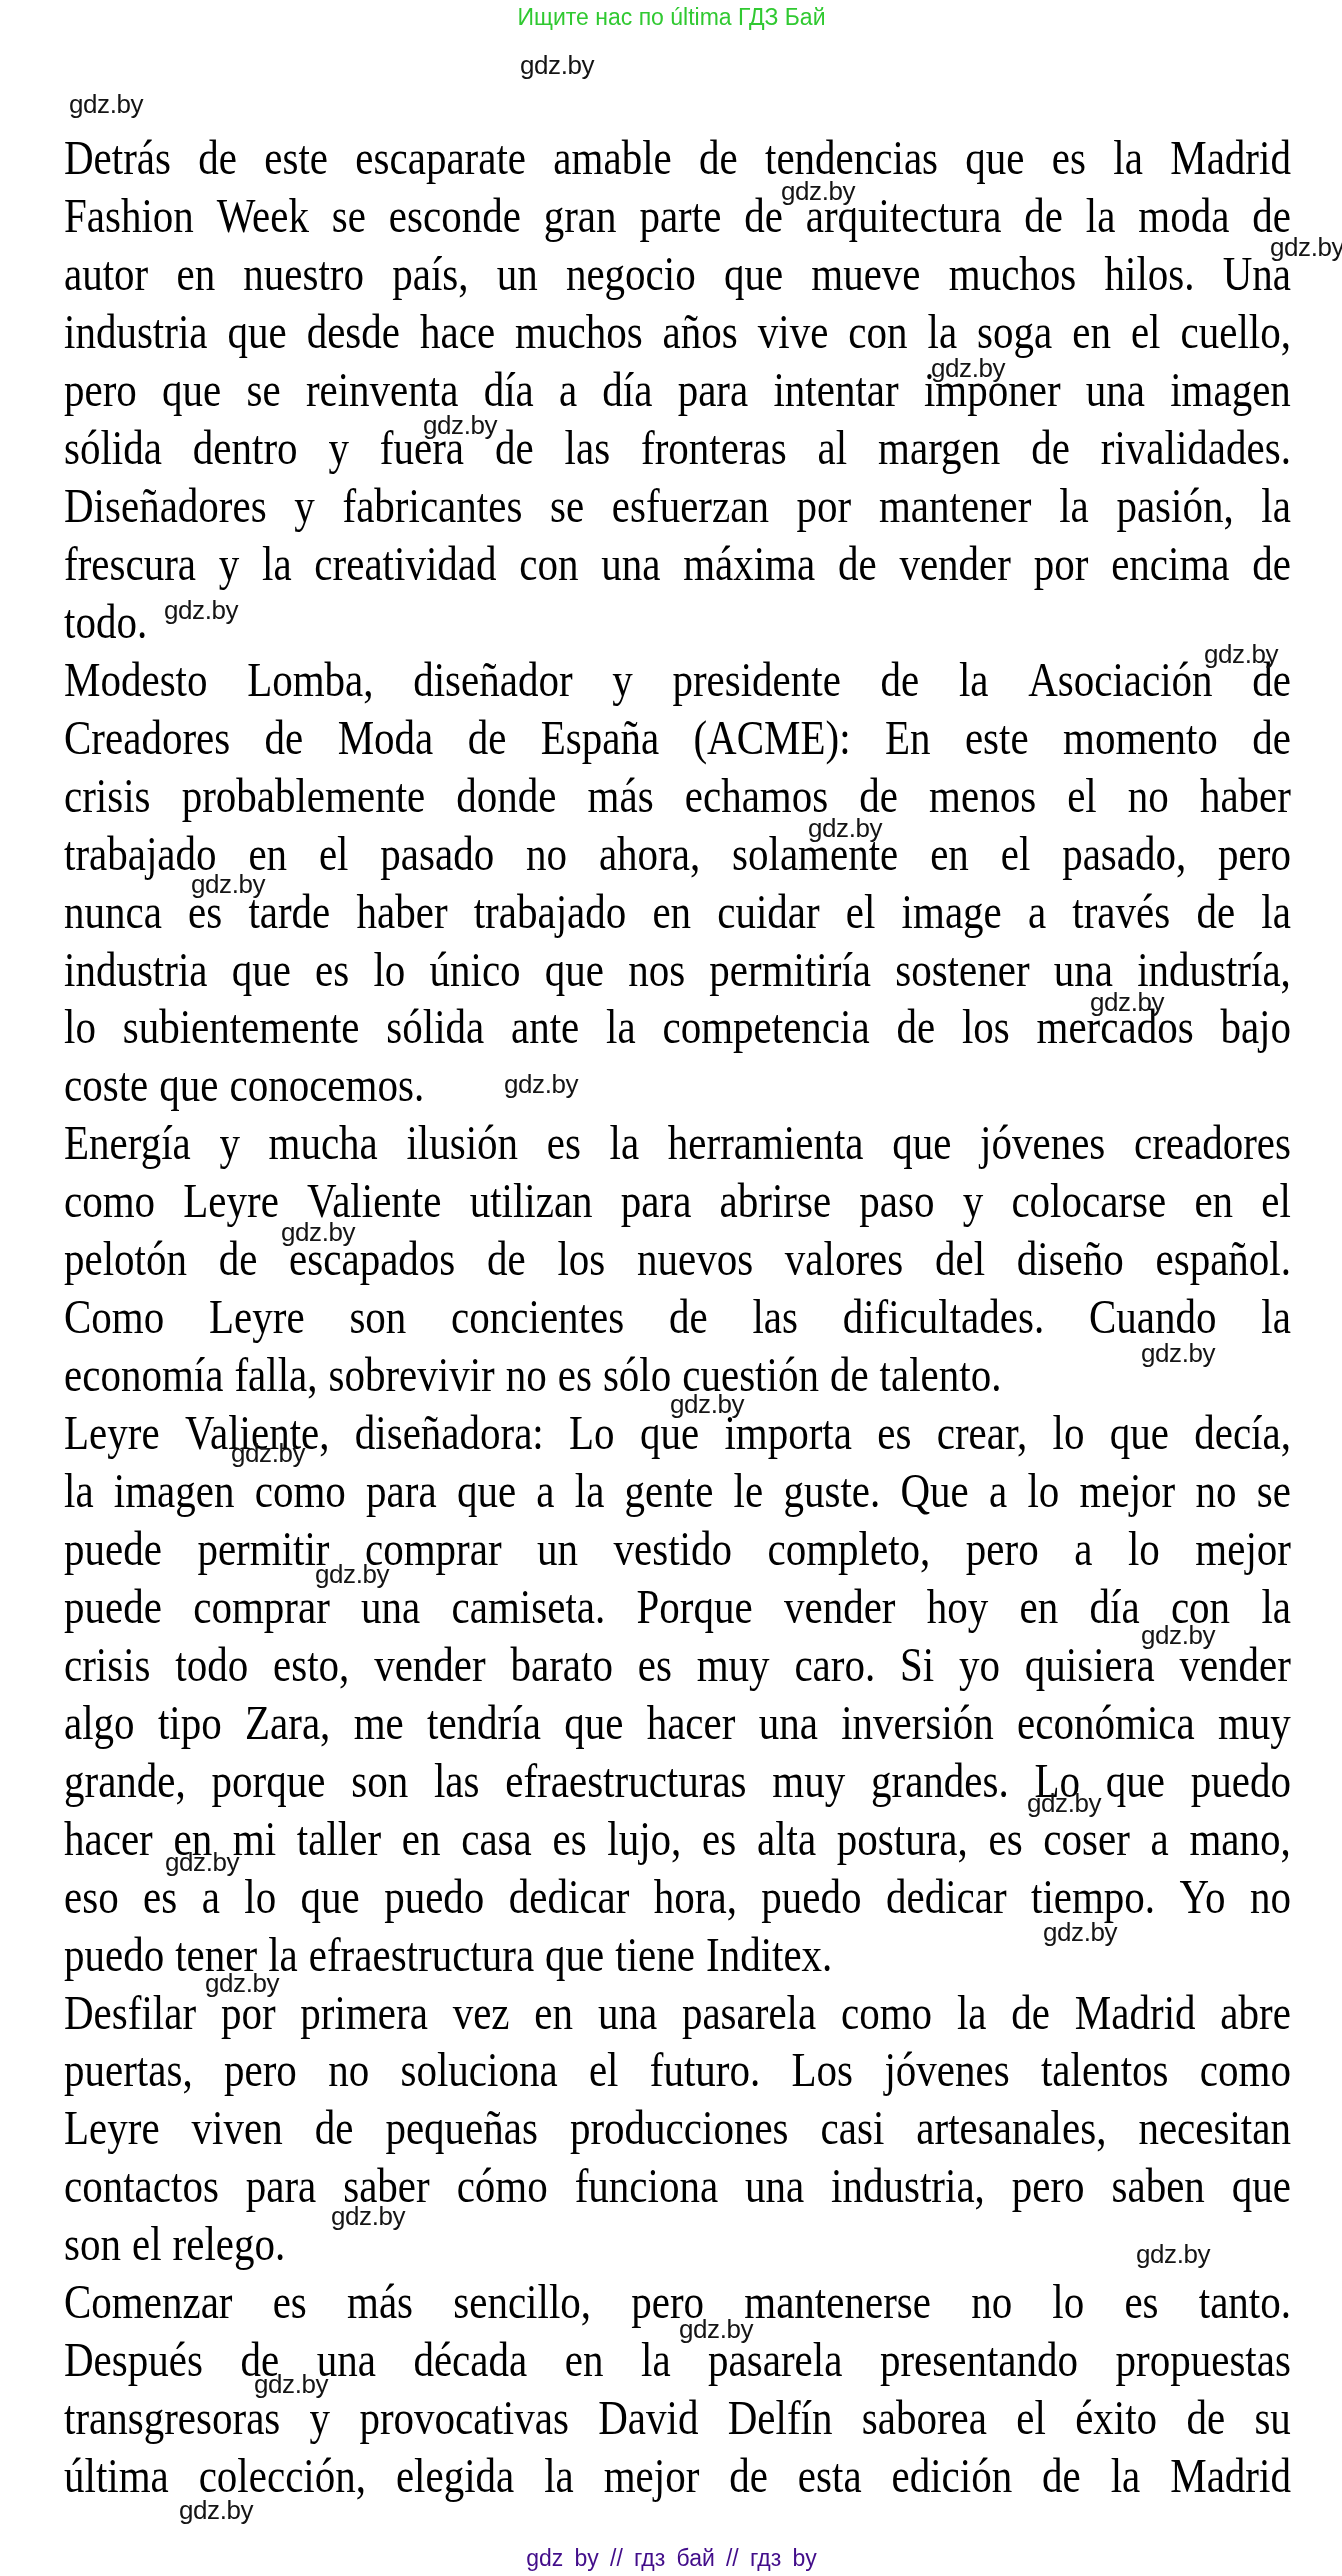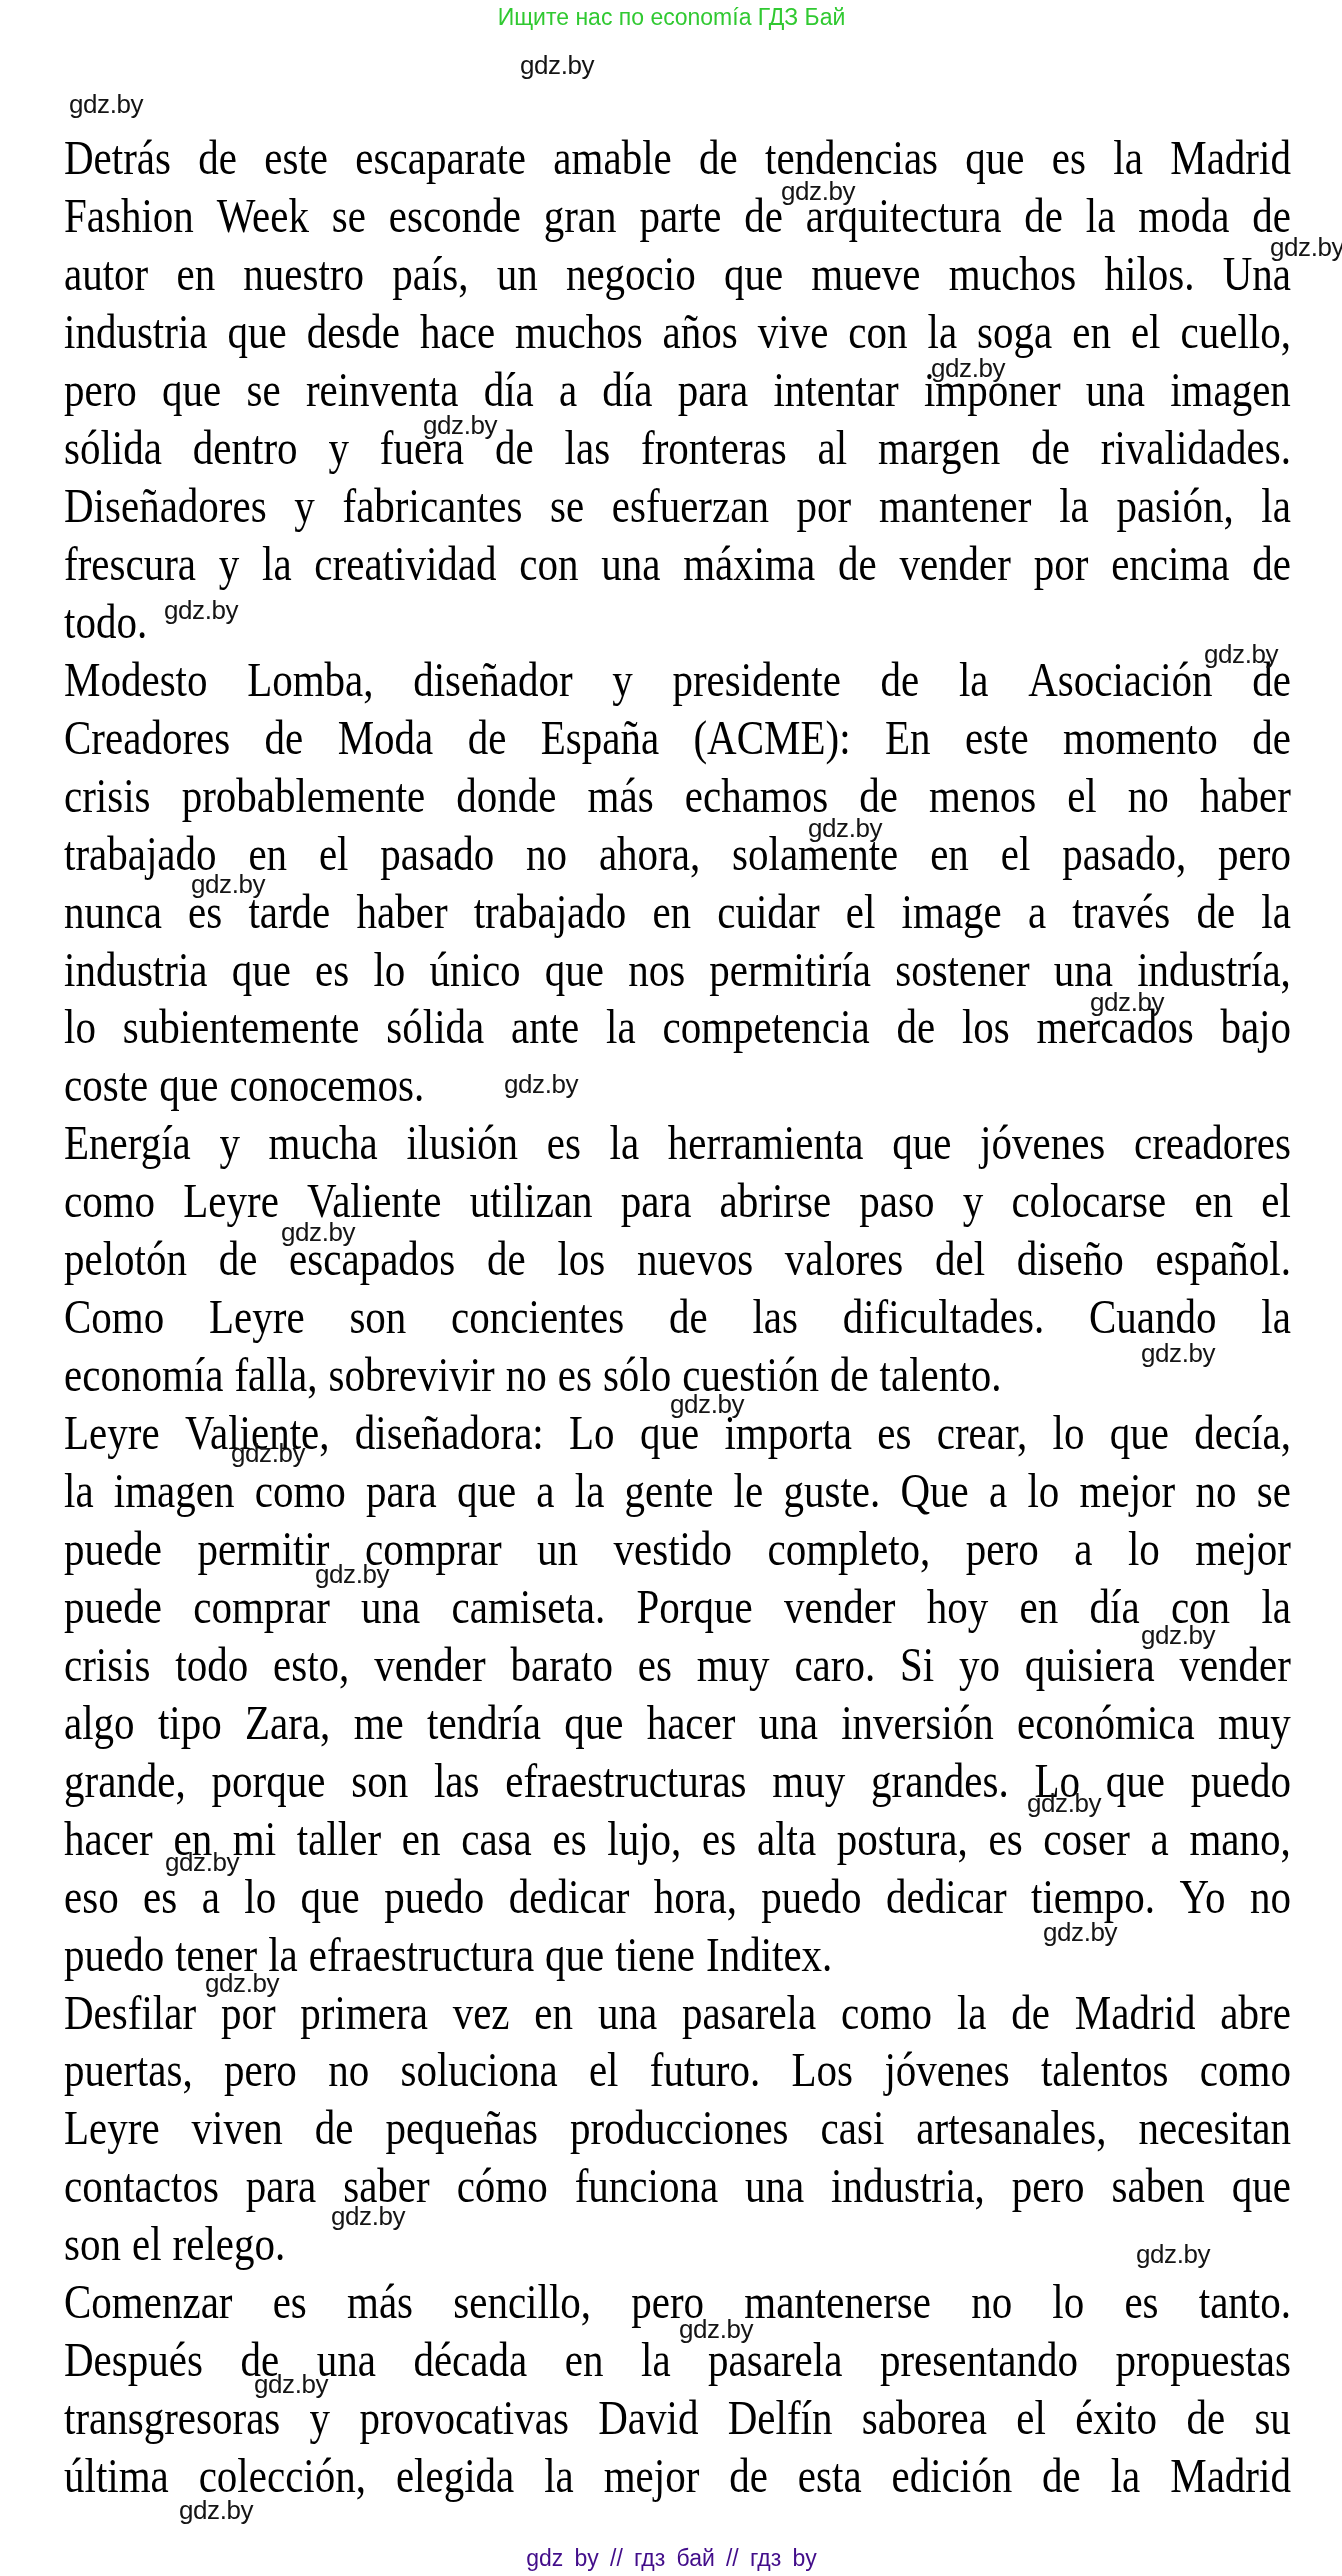--- a/index.html
+++ b/index.html
@@ -56,21 +56,21 @@
     text-align: center;
     font-size: 23px;
     font-family: "Liberation Sans", sans-serif;
     word-spacing: 4.8px;
   }
 </style>
 </head>
 <body>
 
 <div class="page">
-  <div class="promo-header" style="color: rgb(48, 201, 49);">Ищите нас по economía ГДЗ Бай</div>
+  <div class="promo-header" style="color: rgb(48, 201, 49);">Ищите нас по última ГДЗ Бай</div>
 
   <div>
       <div class="text-line" style="top: 132px; color: rgb(0, 0, 0);">
         <span>Detrás</span>
         <span>de</span>
         <span>este</span>
         <span>escaparate</span>
         <span>amable</span>
         <span>de</span>
         <span>tendencias</span>

